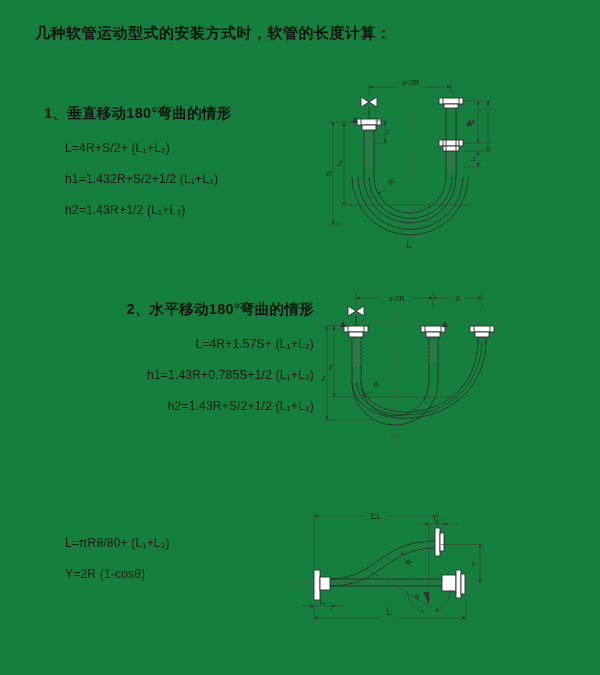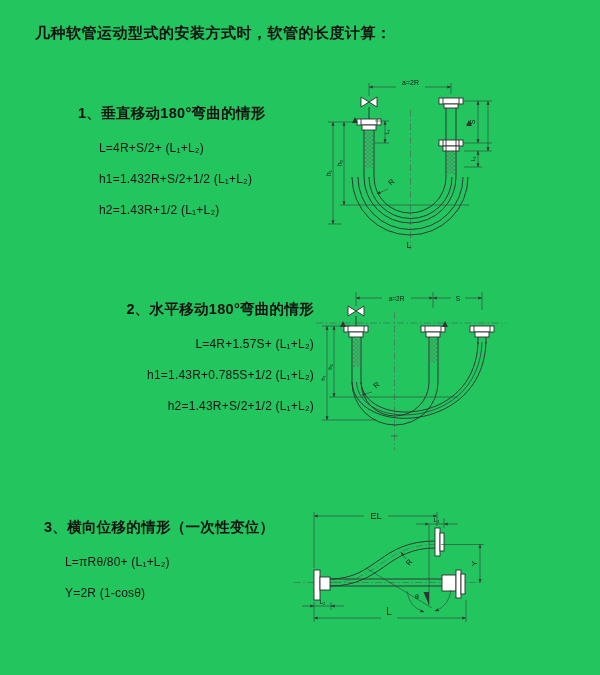--- a/index.html
+++ b/index.html
@@ -1,20 +1,20 @@
 <!DOCTYPE html>
 <html><head>
 <meta charset="utf-8">
 <style>
   html,body{margin:0;padding:0;}
   body{width:600px;height:675px;background:#ffffff;font-family:"Liberation Sans","DejaVu Sans",sans-serif;color:#1a1a1a;position:relative;overflow:hidden;}
-  .page{position:absolute;left:0;top:0;width:600px;height:675px;background:#22c55e;}
+  .page{position:absolute;left:0;top:0;width:600px;height:675px;background:#15803d;}
   .title{position:absolute;left:35px;top:24px;font-size:15px;font-weight:bold;letter-spacing:0.5px;color:#111;}
   .section{position:absolute;left:44px;width:270px;}
-  .sec1{top:104px;margin-left:34px;} .sec2{top:300px;text-align:right;} .sec3{top:518px;}
+  .sec1{top:104px;} .sec2{top:300px;text-align:right;} .sec3{top:518px;}
   .sec-heading{font-size:14.5px;font-weight:bold;color:#111;letter-spacing:0.3px;white-space:nowrap;}
   .formulas{margin-top:10px;margin-left:21px;}
   .formula{font-size:12px;line-height:31px;color:#141414;white-space:nowrap;letter-spacing:0.2px;}
   .diagram{position:absolute;}
   .d1{left:312px;top:72px;width:280px;height:190px;}
   .d2{left:310px;top:282px;width:280px;height:180px;}
   .d3{left:284px;top:498px;width:300px;height:152px;}
   svg{display:block;}
   svg text{font-family:"Liberation Sans","DejaVu Sans",sans-serif;fill:#1a1a1a;}
   .struct{stroke:#2e2e2e;stroke-width:0.9;fill:none;}
@@ -40,21 +40,20 @@
   <div class="section sec2">
     <div class="sec-heading"><span>2、</span><span>水平移动180°弯曲的情形</span></div>
     <div class="formulas">
       <div class="formula">L=4R+1.57S+ (L₁+L₂)</div>
       <div class="formula">h1=1.43R+0.785S+1/2 (L₁+L₂)</div>
       <div class="formula">h2=1.43R+S/2+1/2 (L₁+L₂)</div>
     </div>
   </div>
 
   <div class="section sec3">
-    <div class="sec-heading"><span>3、</span><span>横向位移的情形（一次性变位）</span></div>
     <div class="formulas">
       <div class="formula">L=πRθ/80+ (L₁+L₂)</div>
       <div class="formula">Y=2R (1-cosθ)</div>
     </div>
   </div>
 
   <div class="diagram d1">
   <svg width="280" height="190" viewBox="0 0 280 190">
     <defs>
       <pattern id="hatchA" width="4" height="4" patternUnits="userSpaceOnUse">

